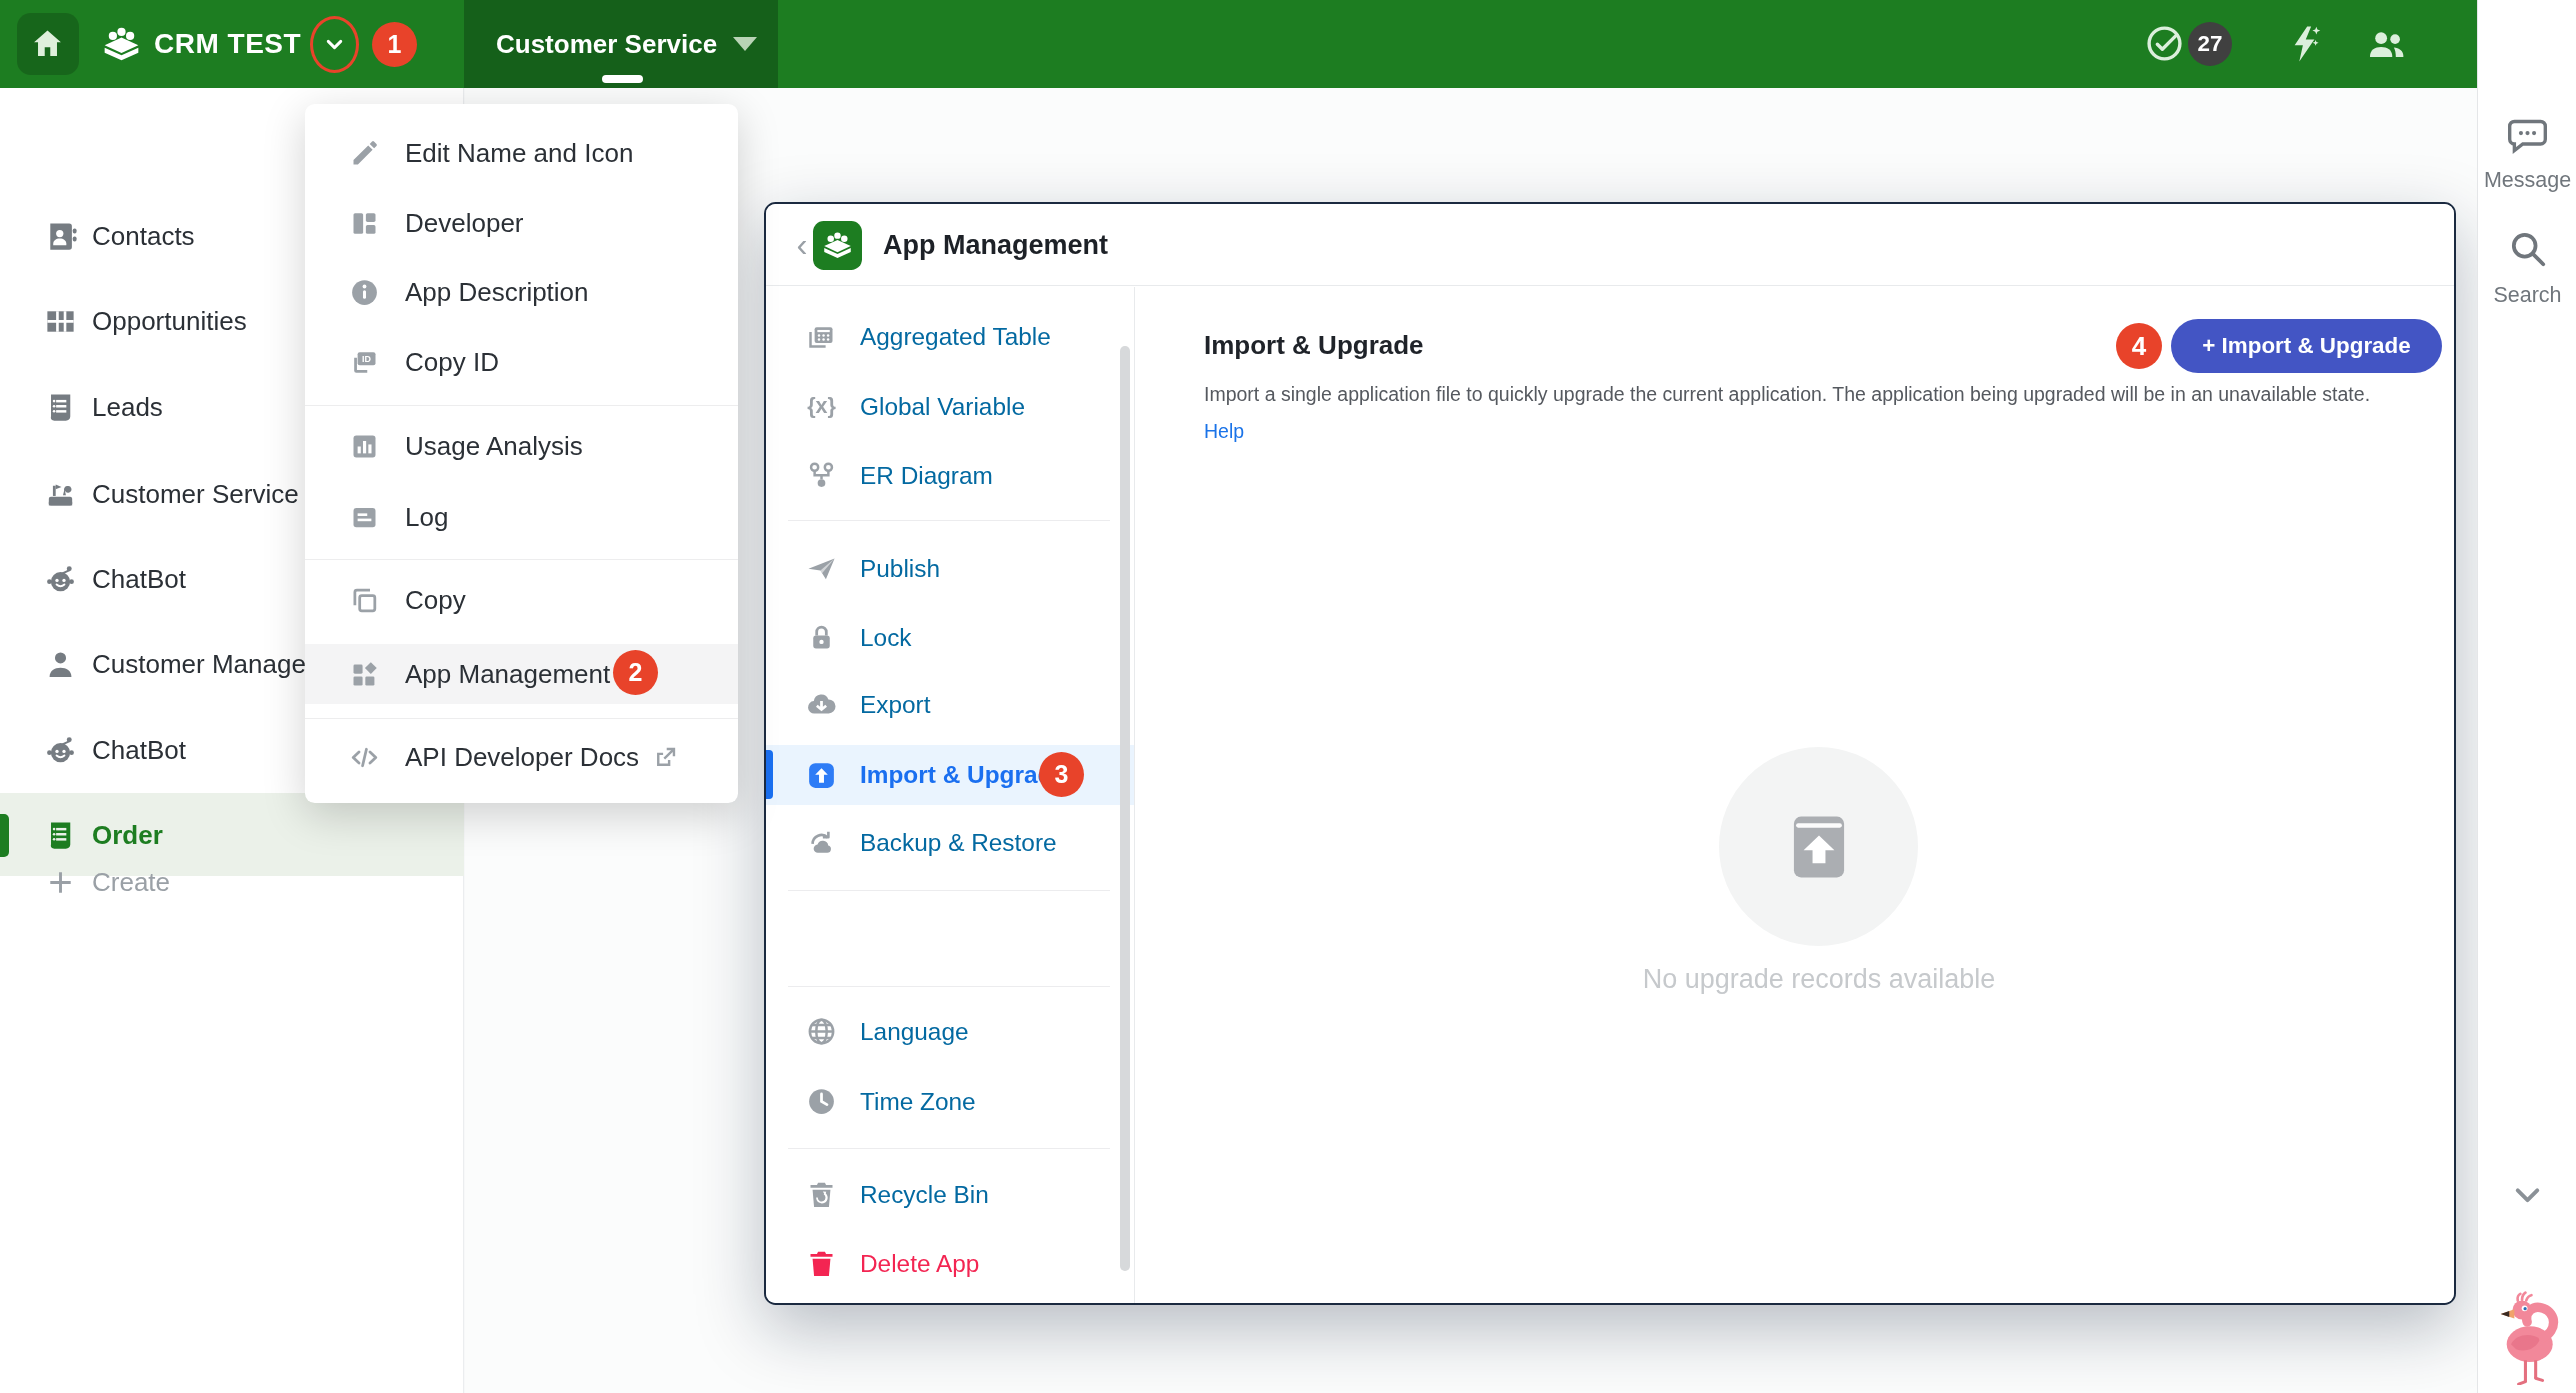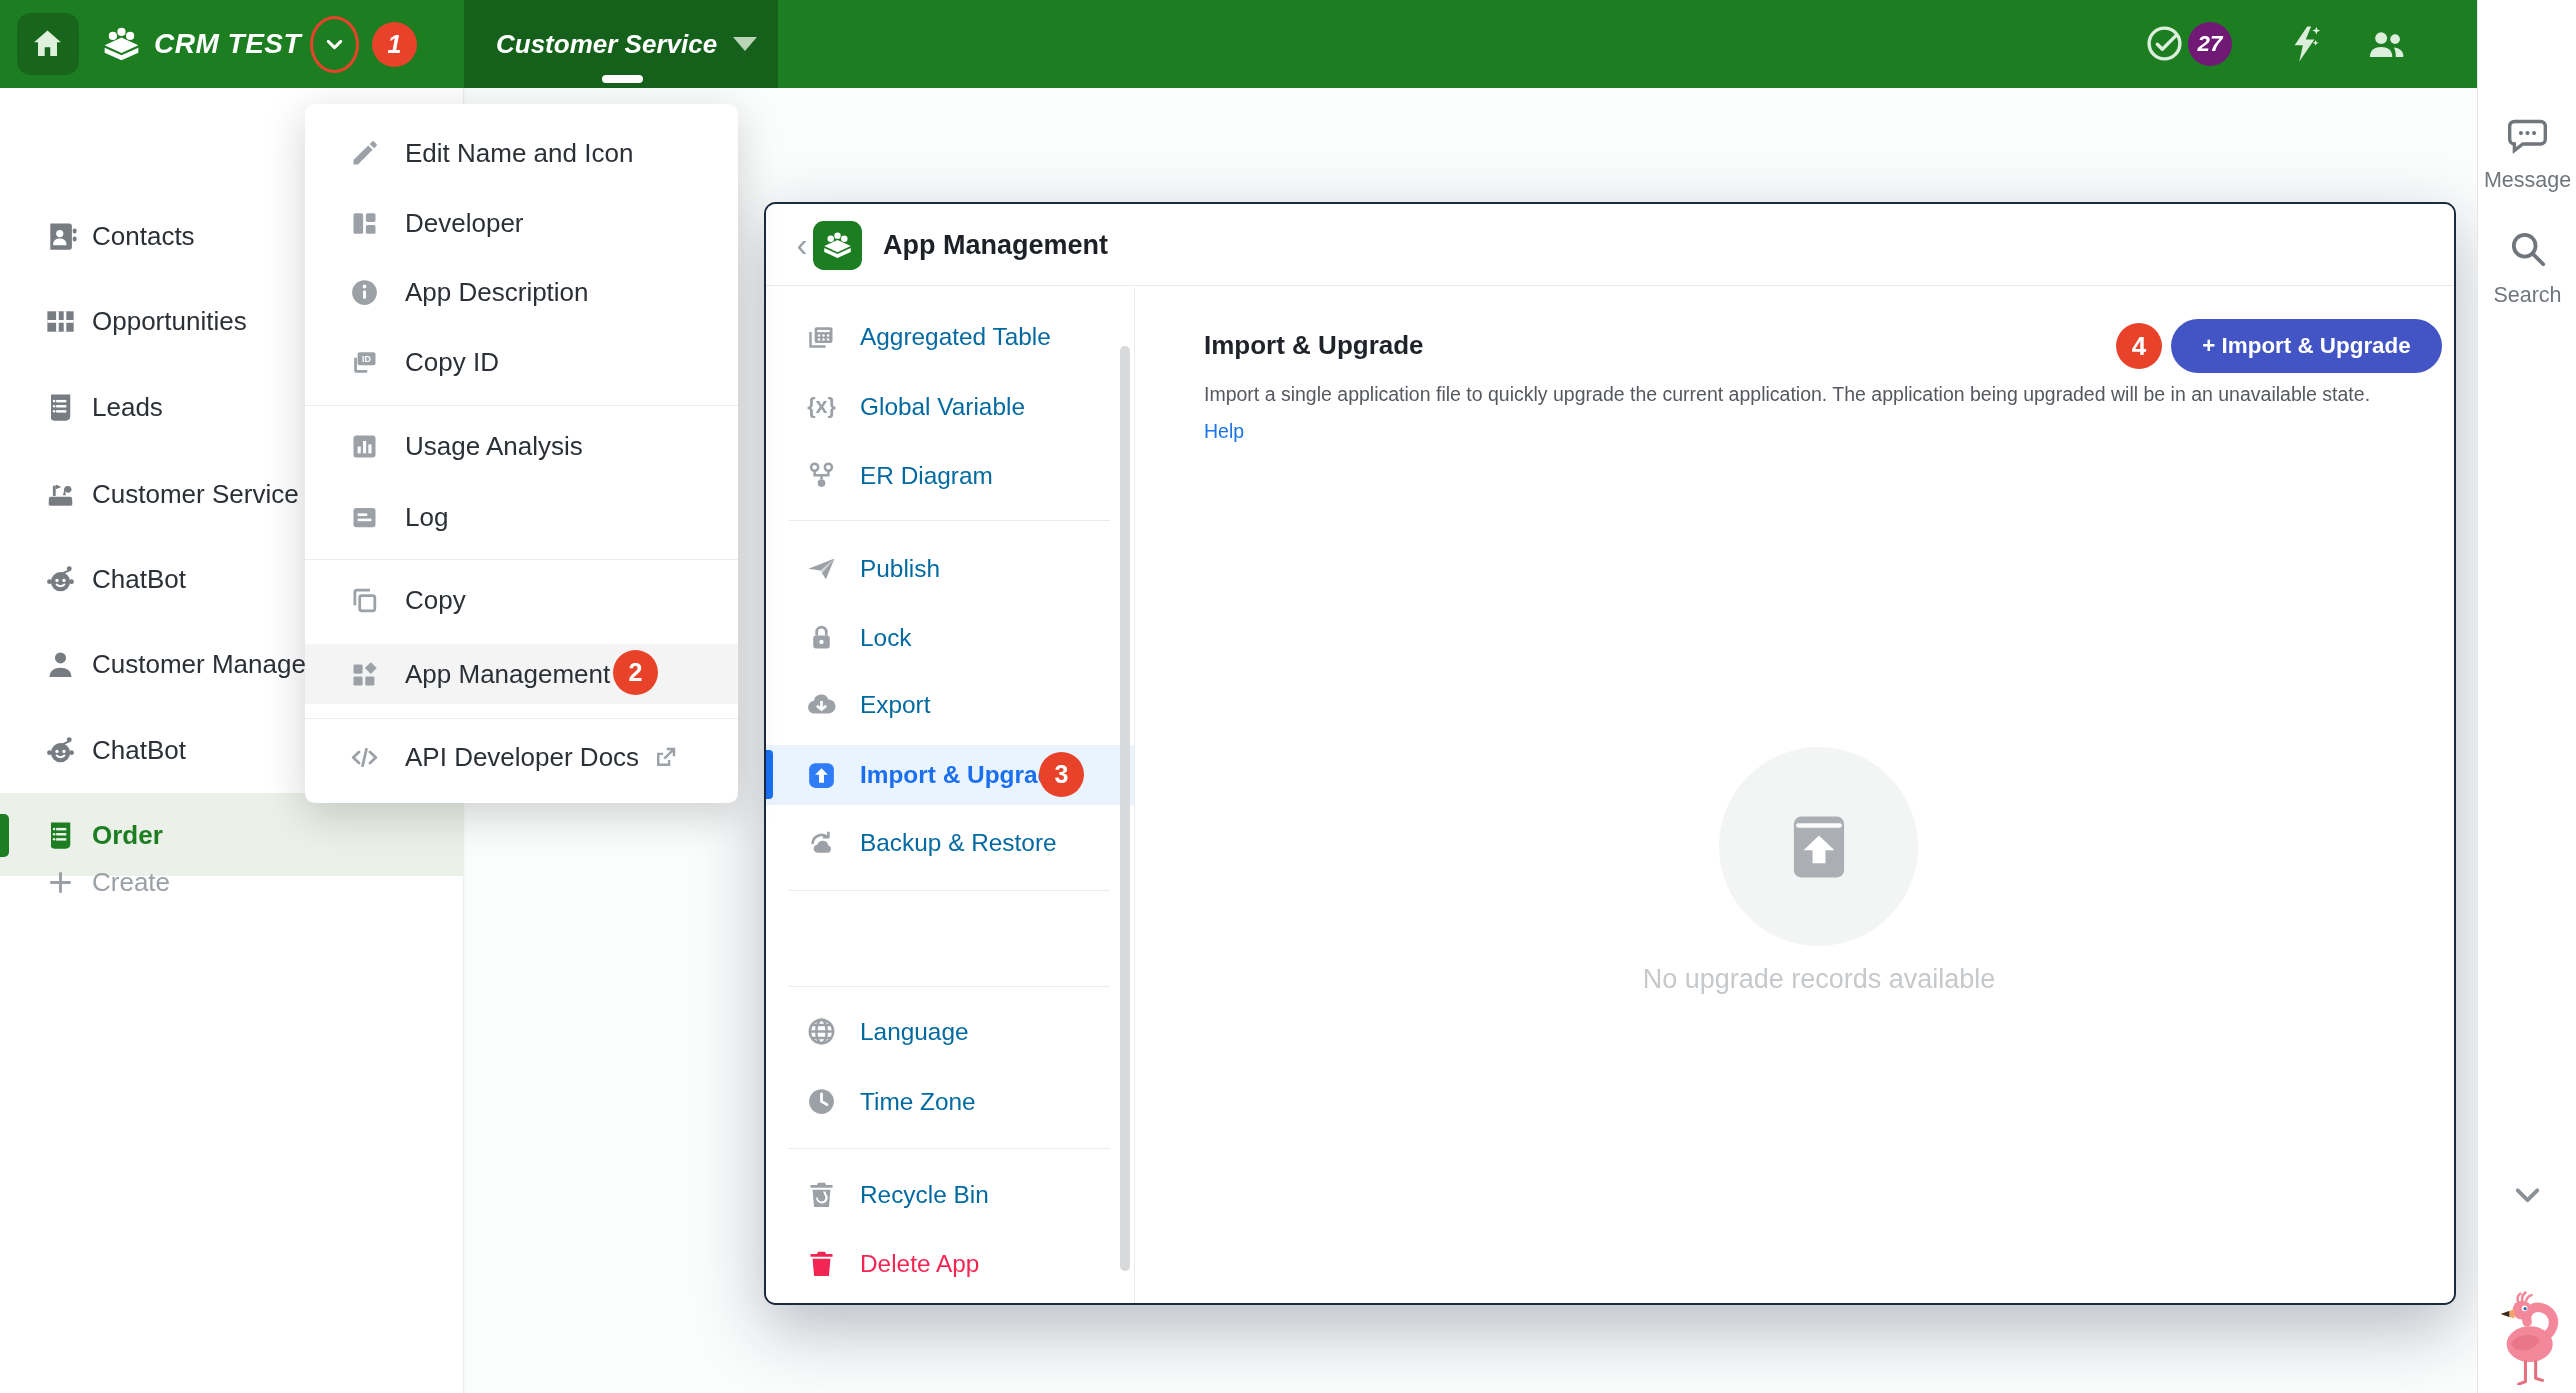--- a/index.html
+++ b/index.html
@@ -3,39 +3,39 @@
 <meta charset="utf-8">
 <style>
   * { margin:0; padding:0; box-sizing:border-box; }
   html,body { width:2576px; height:1393px; overflow:hidden; background:#fff;
     font-family:"Liberation Sans", sans-serif; }
   #screen { position:relative; width:2576px; height:1393px; background:#f7f8f9; }
 
   svg { display:block; }
 
   
-  .header { position:absolute; left:0; top:0; width:2576px; height:88px; background:#1d7d21; z-index:70;font-style:italic; }
+  .header { position:absolute; left:0; top:0; width:2576px; height:88px; background:#1d7d21; z-index:70; }
   .home-btn { position:absolute; left:16.6px; top:12.7px; width:62px; height:62px; border-radius:13.7px;
     background:rgba(0,0,0,.18); display:flex; align-items:center; justify-content:center; }
   .hdr-appicon { position:absolute; left:98px; top:20.5px; width:47px; height:47px; }
   .hdr-appname { position:absolute; left:154px; top:0; height:88px; display:flex; align-items:center;
     color:#fff; font-size:28px; font-weight:800; letter-spacing:0.5px; }
   .chev-ellipse { position:absolute; left:310px; top:15.6px; width:49px; height:57px; border:3.9px solid #e8432a;
     border-radius:50%; display:flex; align-items:center; justify-content:center; }
   .badge { background:#e8432a; color:#fff; border-radius:50%; display:flex; align-items:center;
     justify-content:center; font-weight:700; }
   .badge-1 { position:absolute; left:372px; top:21.5px; width:45px; height:45px; font-size:25px; }
   .cs-tab { position:absolute; left:464px; top:0; width:314px; height:88px; background:#15601a; }
   .cs-label { position:absolute; left:32px; top:0; height:88px; display:flex; align-items:center;
     color:#fff; font-size:26px; font-weight:700; }
   .cs-caret { position:absolute; right:21.5px; top:37px; width:0; height:0; border-left:12.7px solid transparent;
     border-right:12.7px solid transparent; border-top:14.6px solid #b9d4b6; }
   .cs-underline { position:absolute; left:138px; bottom:4.9px; width:41px; height:7.8px; border-radius:3.9px; background:#fff; }
   .hdr-right-icon { position:absolute; top:22.4px; width:43px; height:43px; color:#dcefdc; }
-  .badge-27 { position:absolute; left:2188px; top:22.4px; width:44px; height:44px; background:#701a75; font-size:22.4px; }
+  .badge-27 { position:absolute; left:2188px; top:22.4px; width:44px; height:44px; background:#404040; font-size:22.4px; }
 
   
   .rail { position:absolute; left:2477px; top:0; width:99px; height:1393px; background:#fff;
     border-left:1px solid #e4e6e8; z-index:80; }
   .rail-center { position:absolute; left:0; width:99px; display:flex; justify-content:center; }
   .rail-label { color:#70767c; font-size:21.5px; text-align:center; width:99px; position:absolute; }
 
   
   .sidebar { position:absolute; left:0; top:88px; width:464px; height:1306px; background:#fff;
     border-right:1px solid #ebedef; z-index:10; }

